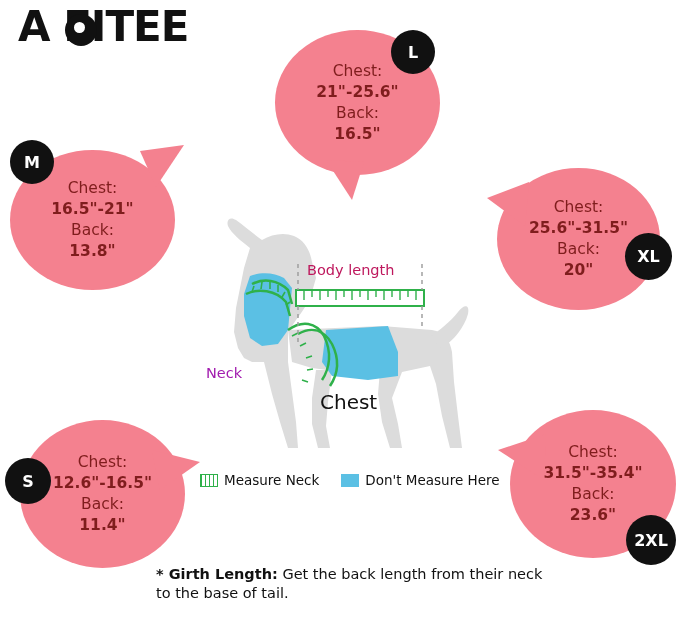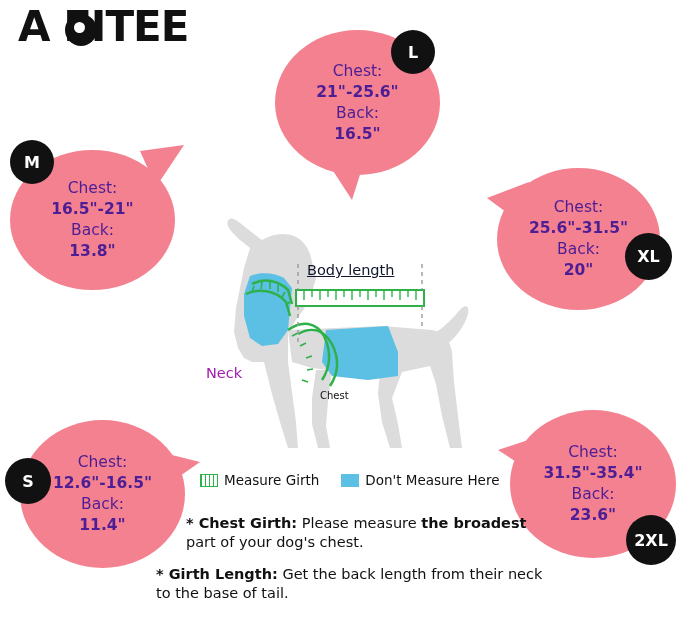--- a/index.html
+++ b/index.html
@@ -53,21 +53,21 @@
     height: 11px;
     border-radius: 50%;
     background: #ffffff;
   }
 
   
   .bubble {
     position: absolute;
     background: #f4818f;
     border-radius: 50%;
-    color: #4c1d95;
+    color: #7f1d1d;
     display: flex;
     flex-direction: column;
     align-items: center;
     justify-content: center;
     text-align: center;
     font-size: 15.5px;
     line-height: 21px;
   }
   .bubble .line { white-space: nowrap; }
   .bubble .line.bold { font-weight: bold; }
@@ -269,39 +269,35 @@
         </g>
         <g stroke="#9a9a9a" stroke-width="1.4" stroke-dasharray="4 4">
           <path d="M106 52 L106 78"></path>
           <path d="M106 94 L106 130"></path>
           <path d="M230 52 L230 78"></path>
           <path d="M230 94 L230 118"></path>
         </g>
       </g>
     </svg>
     
-    <div style="position:absolute; left:115px; top:50px; font-size:14.5px; color:#0f172a;text-decoration:underline;">Body length</div>
+    <div style="position:absolute; left:115px; top:50px; font-size:14.5px; color:#be185d;">Body length</div>
     <div style="position:absolute; left:14px; top:153px; font-size:14.5px; color:#a21caf;">Neck</div>
-    <div style="position:absolute; left:128px; top:178px; font-size:10px; color:#111;">Chest</div>
+    <div style="position:absolute; left:128px; top:178px; font-size:20px; color:#111;">Chest</div>
   </div>
 
   <div class="legend">
     <span class="legend-item">
       <span class="legend-swatch measure"></span>
-      <span>Measure Girth</span>
+      <span>Measure Neck</span>
     </span>
     <span class="legend-item">
       <span class="legend-swatch dont"></span>
       <span>Don't Measure Here</span>
     </span>
   </div>
 
-  <div class="note note-1">
-    <b>* Chest Girth:</b><span> Please measure </span><b>the broadest</b><br>
-    <span>part of your dog's chest.</span>
-  </div>
 
   <div class="note note-2">
     <b>* Girth Length:</b><span> Get the back length from their neck to the base of tail.</span>
   </div>
 
 
 </div>
 
 </body></html>

